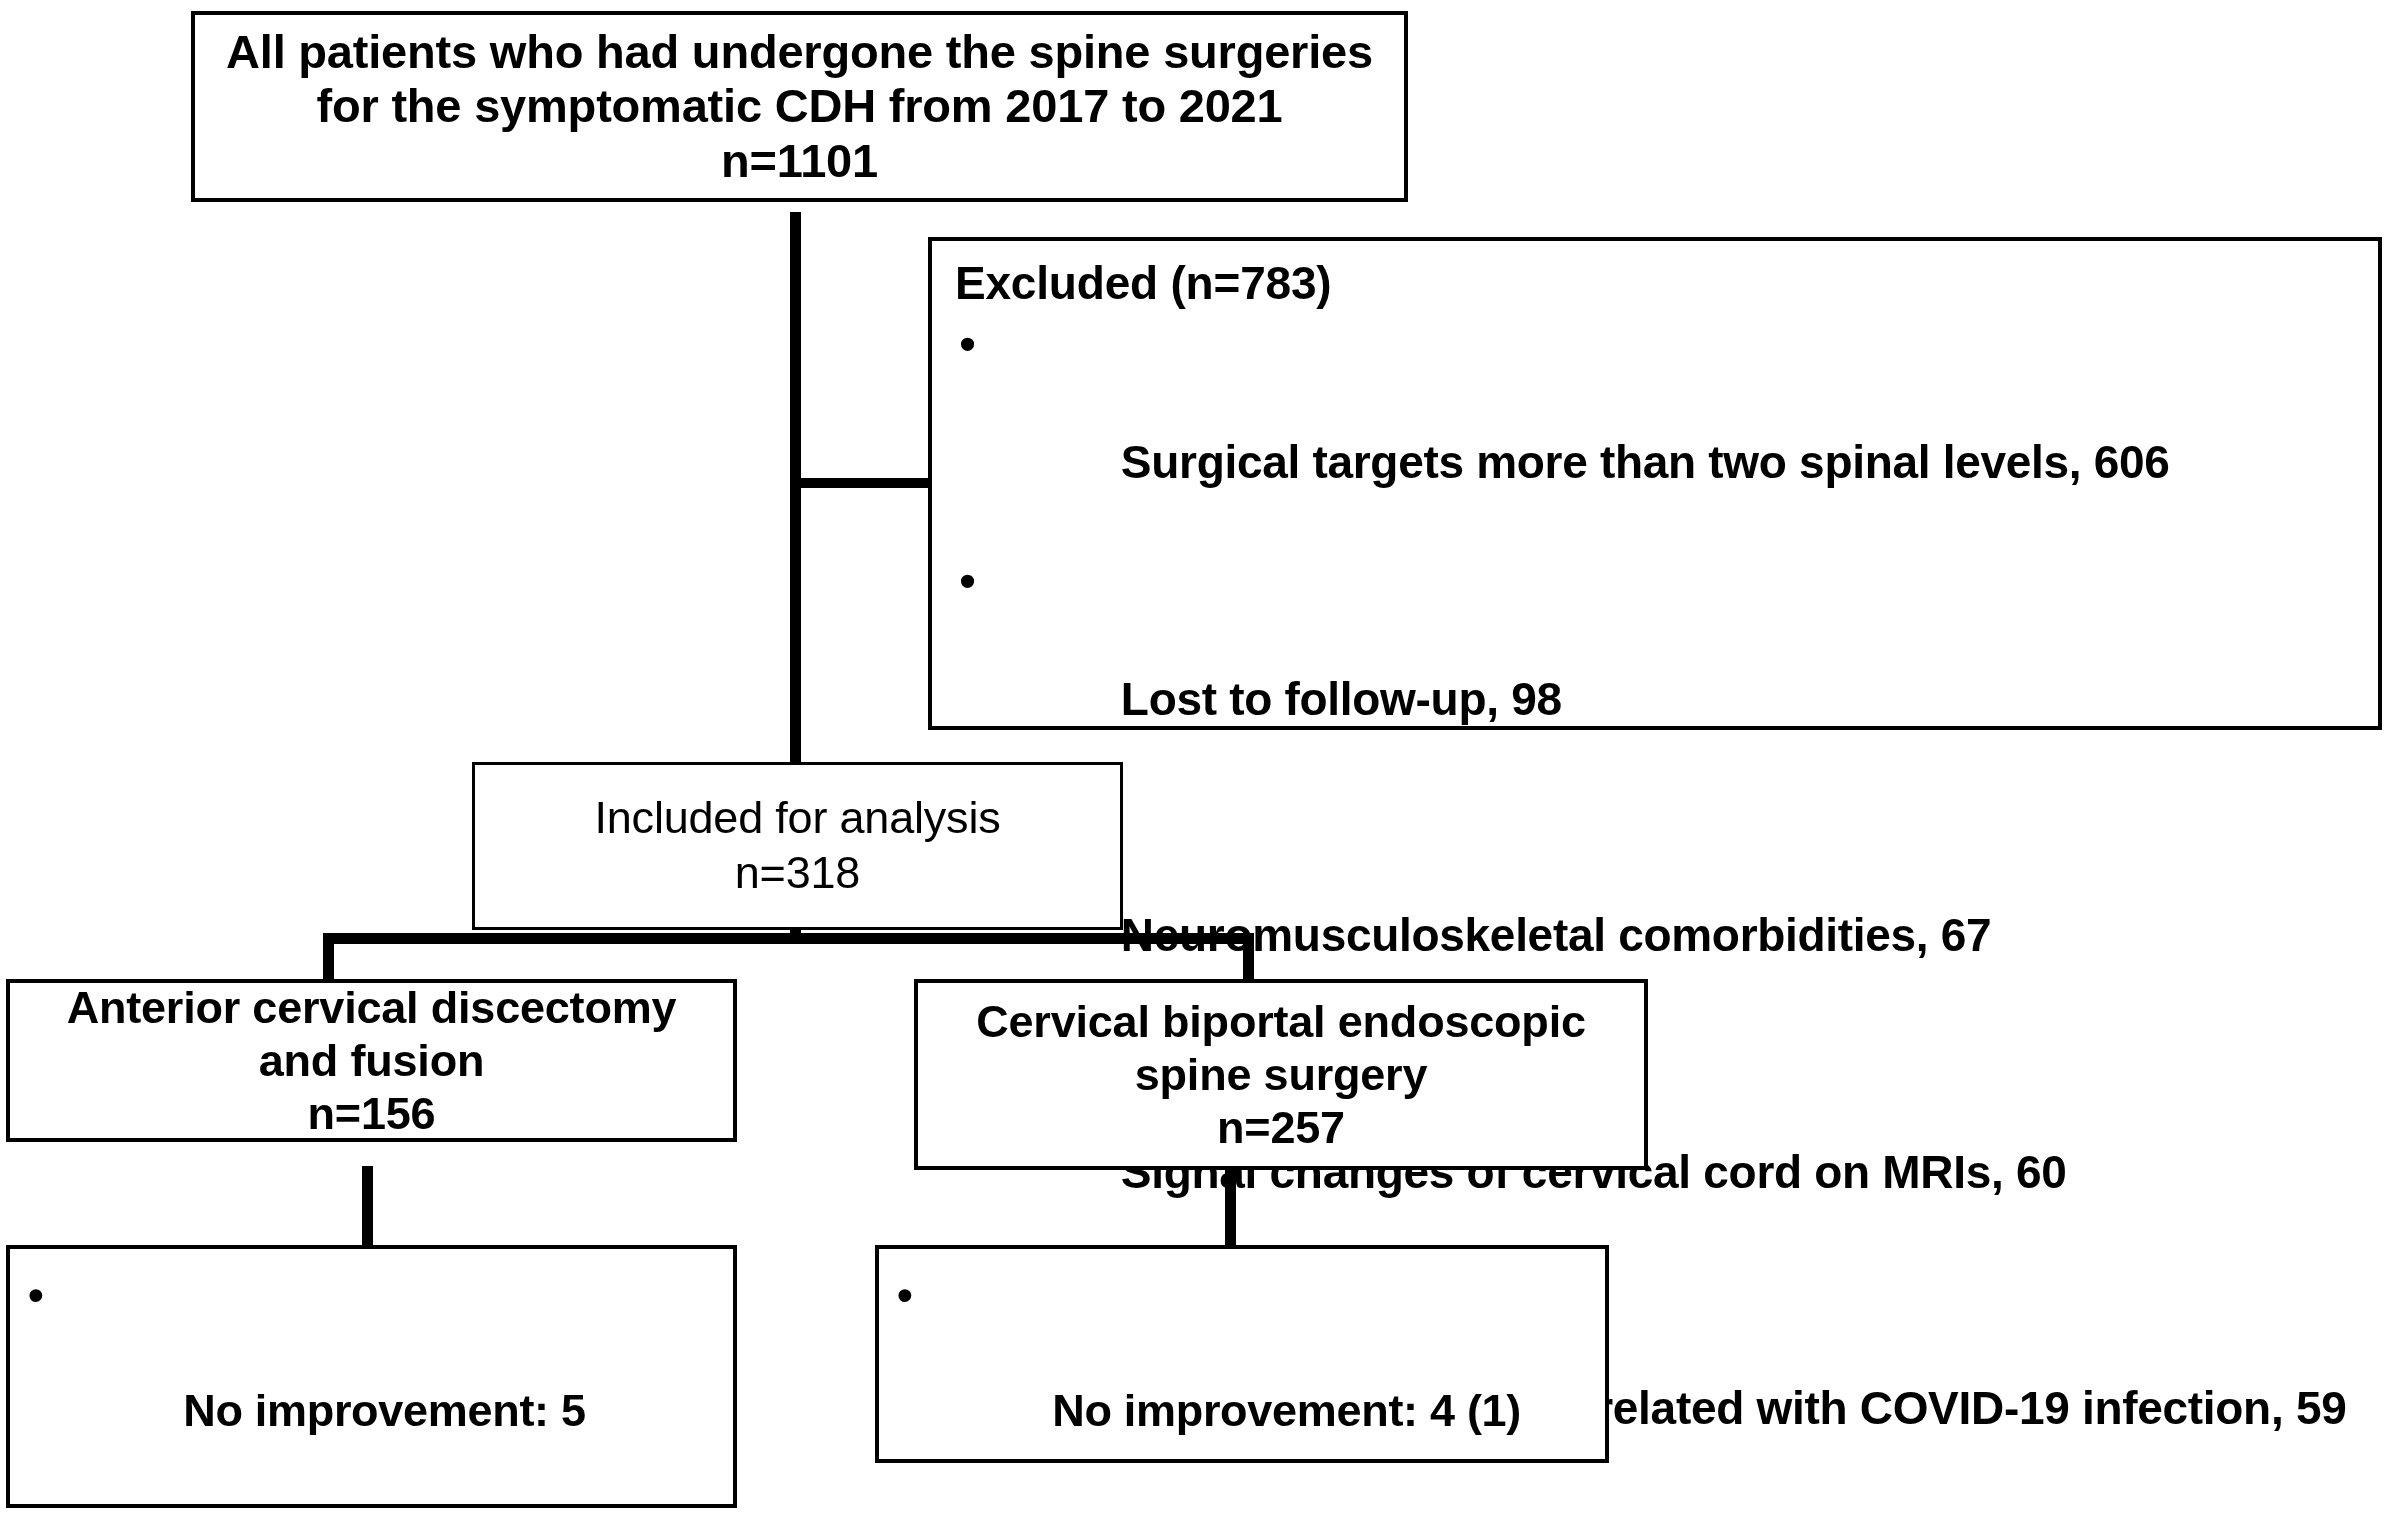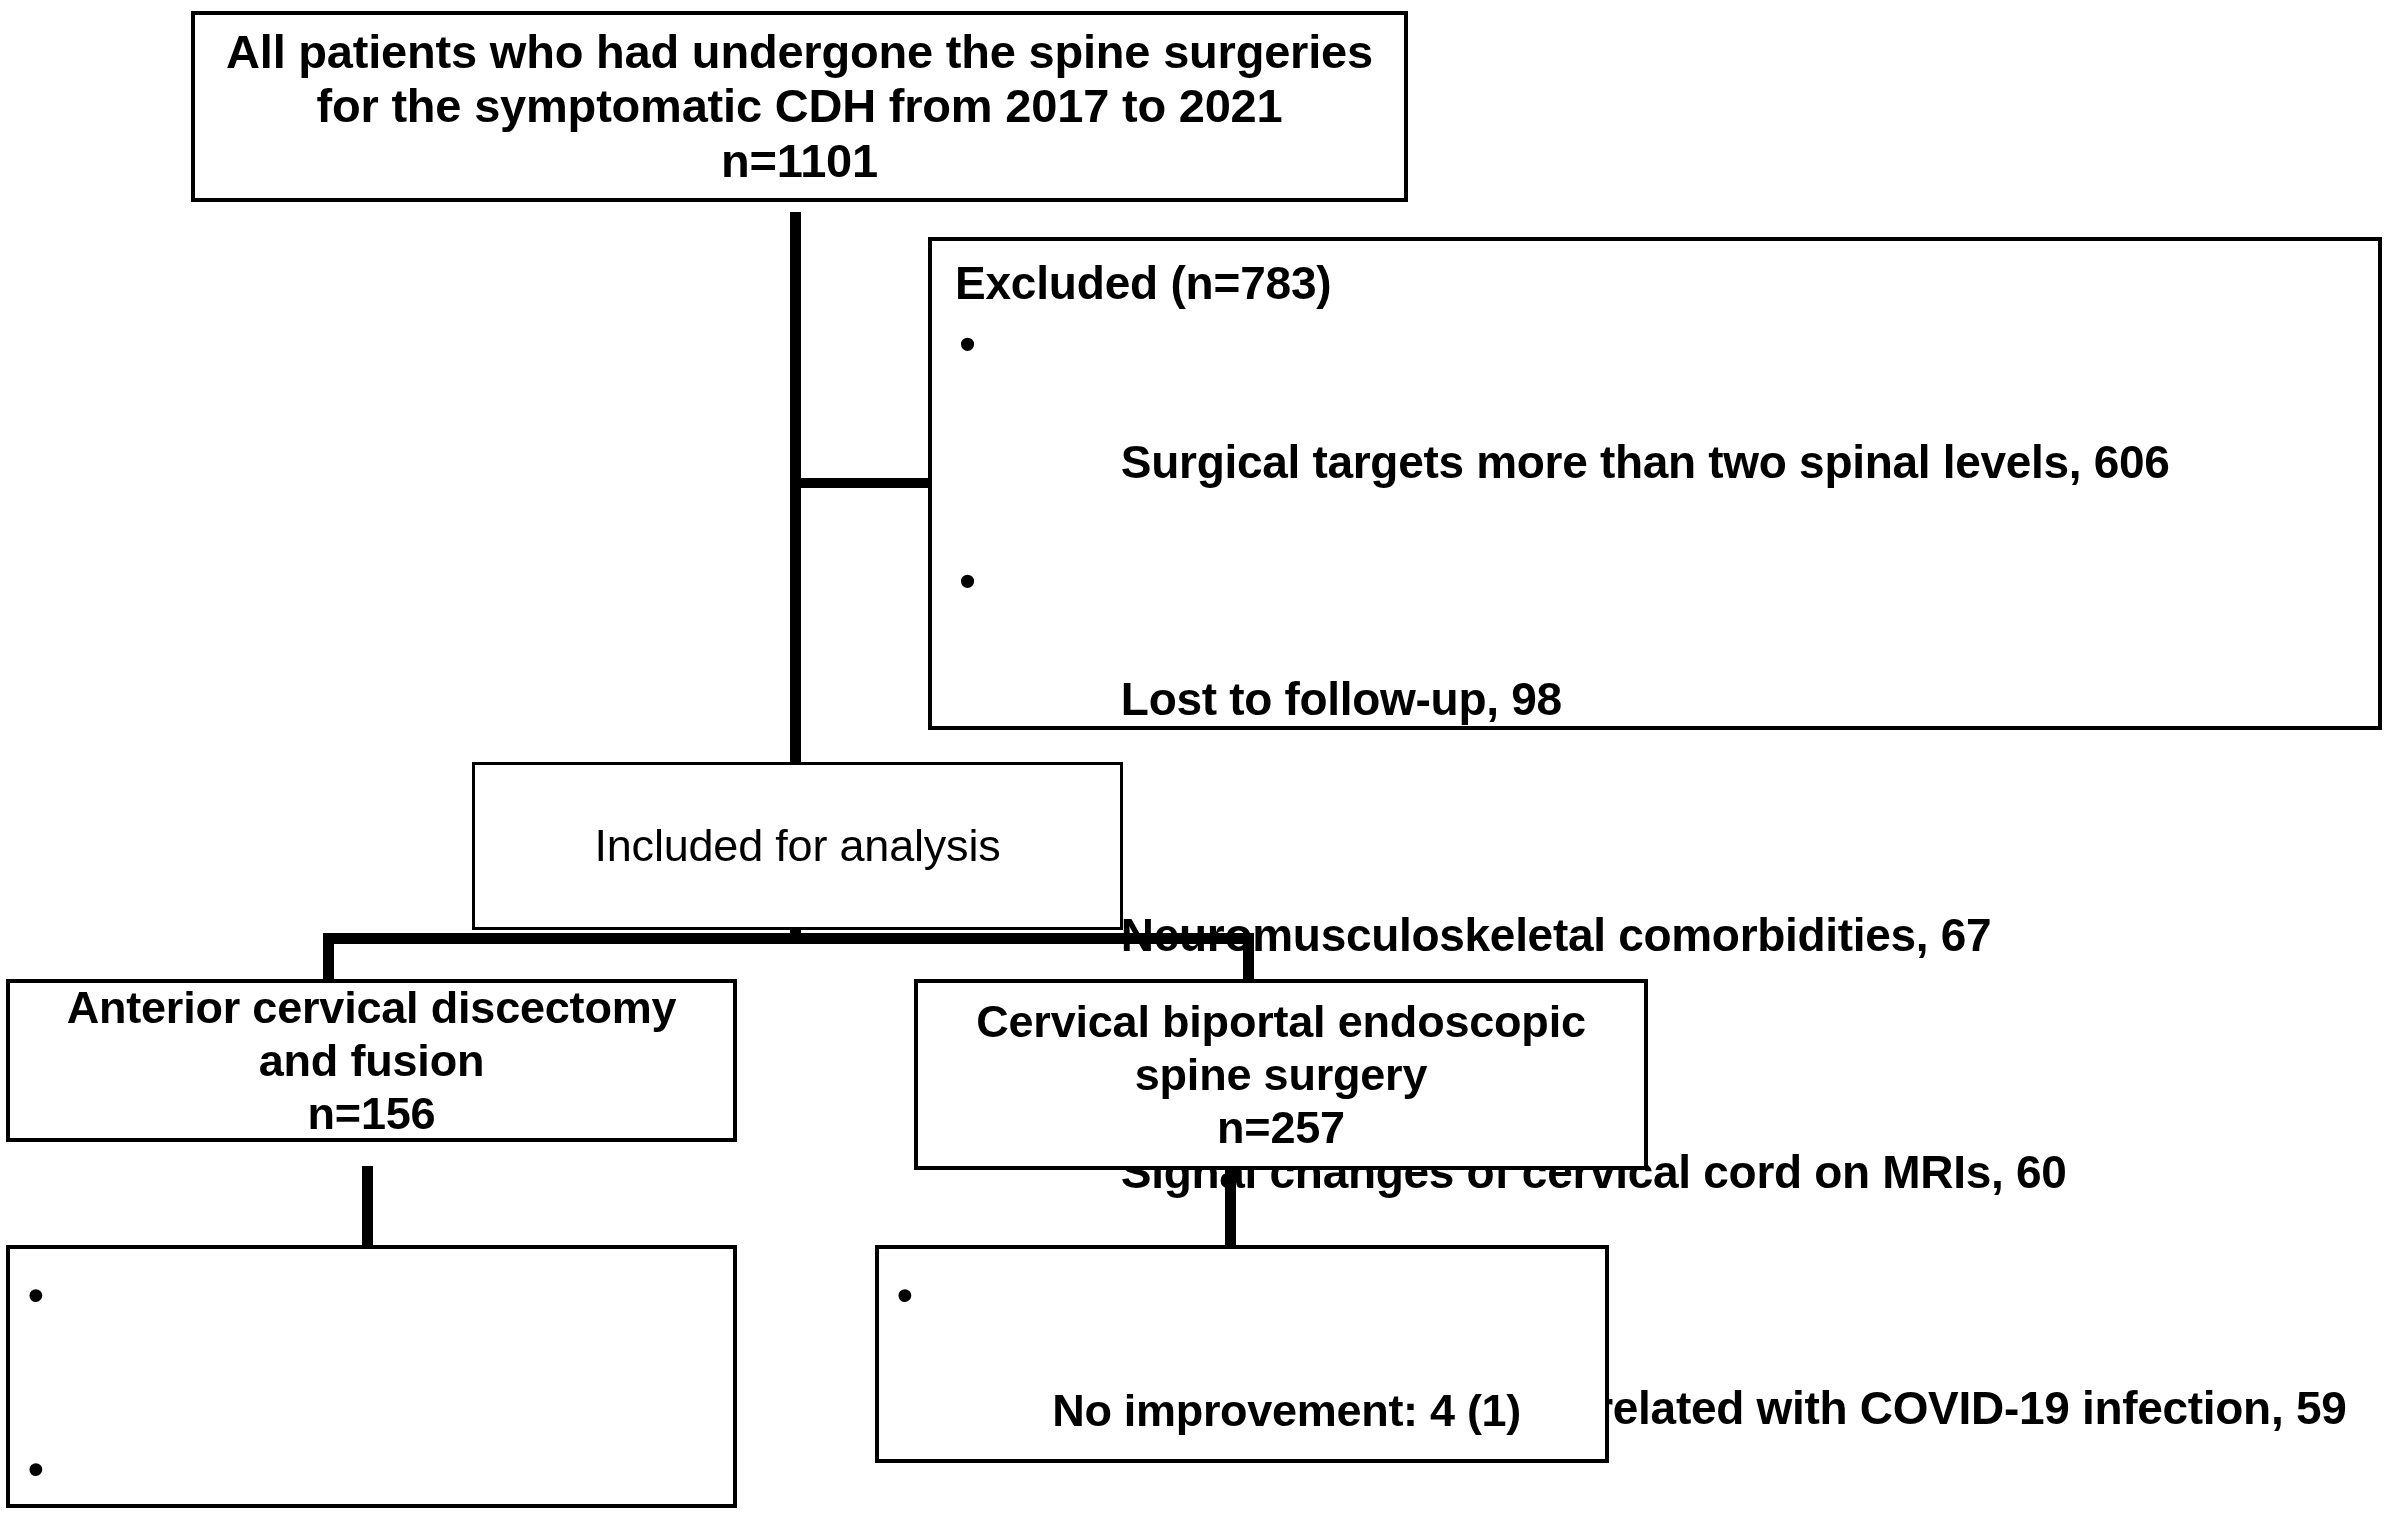--- a/index.html
+++ b/index.html
@@ -204,38 +204,40 @@
       <li>
         <span class="bullet-dot">•</span>
         
       </li>
 
     </ul>
   </div>
 
   <div class="box thin" id="box-included">
     <div class="center-text line-normal">Included for analysis</div>
+    <div class="center-text line-normal">n=318</div>
   </div>
 
   <div class="box" id="box-arm-acdf">
     <div class="center-text">Anterior cervical discectomy</div>
     <div class="center-text">and fusion</div>
     <div class="center-text">n=156</div>
   </div>
 
   <div class="box" id="box-arm-cbess">
     <div class="center-text">Cervical biportal endoscopic</div>
     <div class="center-text">spine surgery</div>
     <div class="center-text">n=257</div>
   </div>
 
   <div class="box" id="box-out-acdf" style="width:731px;">
     <ul class="bullets">
       <li>
         <span class="bullet-dot">•</span>
+        <span>No improvement: 5</span>
       </li>
       <li>
         <span class="bullet-dot">•</span>
         
       </li>
 
     </ul>
   </div>
 
   <div class="box" id="box-out-cbess" style="width:734px;">

